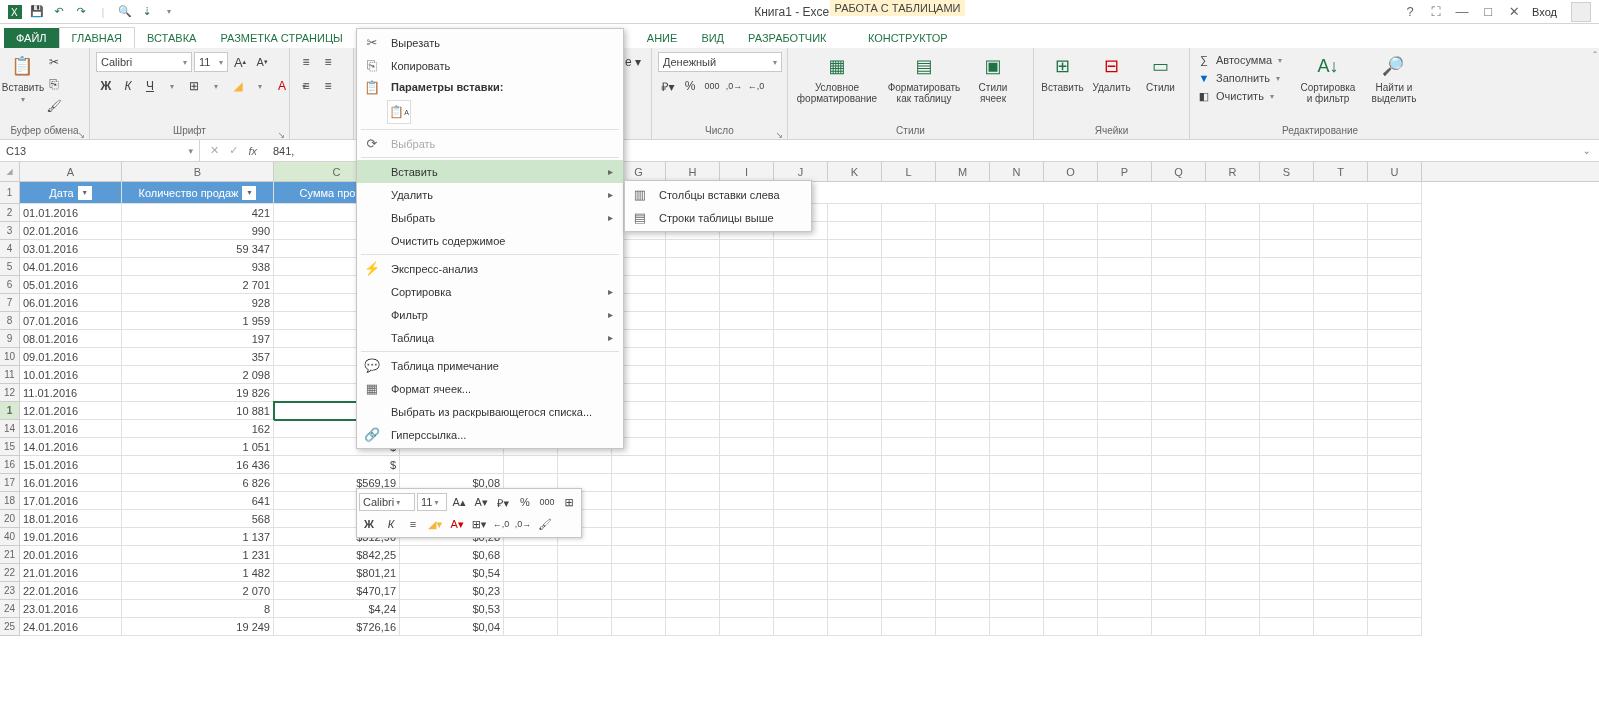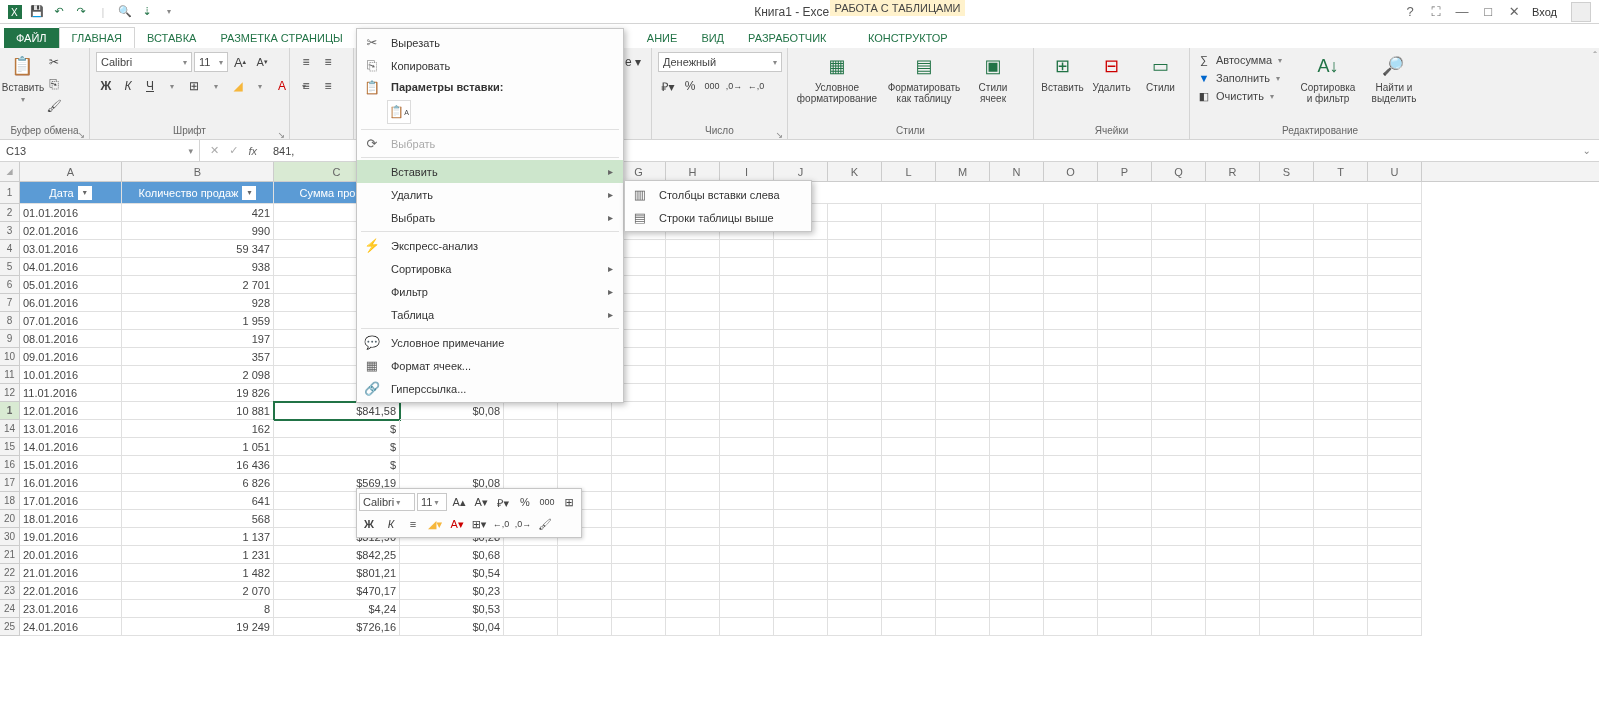--- a/index.html
+++ b/index.html
@@ -342,21 +342,21 @@
         <div class="rowhead">10</div>
         <div class="rowhead">11</div>
         <div class="rowhead">12</div>
         <div class="rowhead sel">1</div>
         <div class="rowhead">14</div>
         <div class="rowhead">15</div>
         <div class="rowhead">16</div>
         <div class="rowhead">17</div>
         <div class="rowhead">18</div>
         <div class="rowhead">20</div>
-        <div class="rowhead">30</div>
+        <div class="rowhead">40</div>
         <div class="rowhead">21</div>
         <div class="rowhead">22</div>
         <div class="rowhead">23</div>
         <div class="rowhead">24</div>
         <div class="rowhead">25</div>
       </div>
     <div class="cells" id="cells">
         <div class="row" style="height: 22px;">
           <div class="cell head colA">
             <span>Дата</span>
@@ -959,20 +959,24 @@
   <div class="ctxitem">
       <span class="cico"></span>
       <span>Удалить</span>
       <span class="arrow">▸</span>
     </div>
   <div class="ctxitem">
       <span class="cico"></span>
       <span>Выбрать</span>
       <span class="arrow">▸</span>
     </div>
+  <div class="ctxitem">
+      <span class="cico"></span>
+      <span>Очистить содержимое</span>
+    </div>
   <div class="ctxsep"></div>
   <div class="ctxitem">
       <span class="cico">⚡</span>
       <span>Экспресс-анализ</span>
     </div>
   <div class="ctxitem">
       <span class="cico"></span>
       <span>Сортировка</span>
       <span class="arrow">▸</span>
     </div>
@@ -982,25 +986,29 @@
       <span class="arrow">▸</span>
     </div>
   <div class="ctxitem">
       <span class="cico"></span>
       <span>Таблица</span>
       <span class="arrow">▸</span>
     </div>
   <div class="ctxsep"></div>
   <div class="ctxitem">
       <span class="cico">💬</span>
-      <span>Условное примечание</span>
+      <span>Таблица примечание</span>
     </div>
   <div class="ctxitem">
       <span class="cico">▦</span>
       <span>Формат ячеек...</span>
+    </div>
+  <div class="ctxitem">
+      <span class="cico"></span>
+      <span>Выбрать из раскрывающегося списка...</span>
     </div>
   <div class="ctxitem">
       <span class="cico">🔗</span>
       <span>Гиперссылка...</span>
     </div>
 </div>
 
 <div class="submenu">
   <div class="ctxitem">
       <span class="cico">▥</span>

